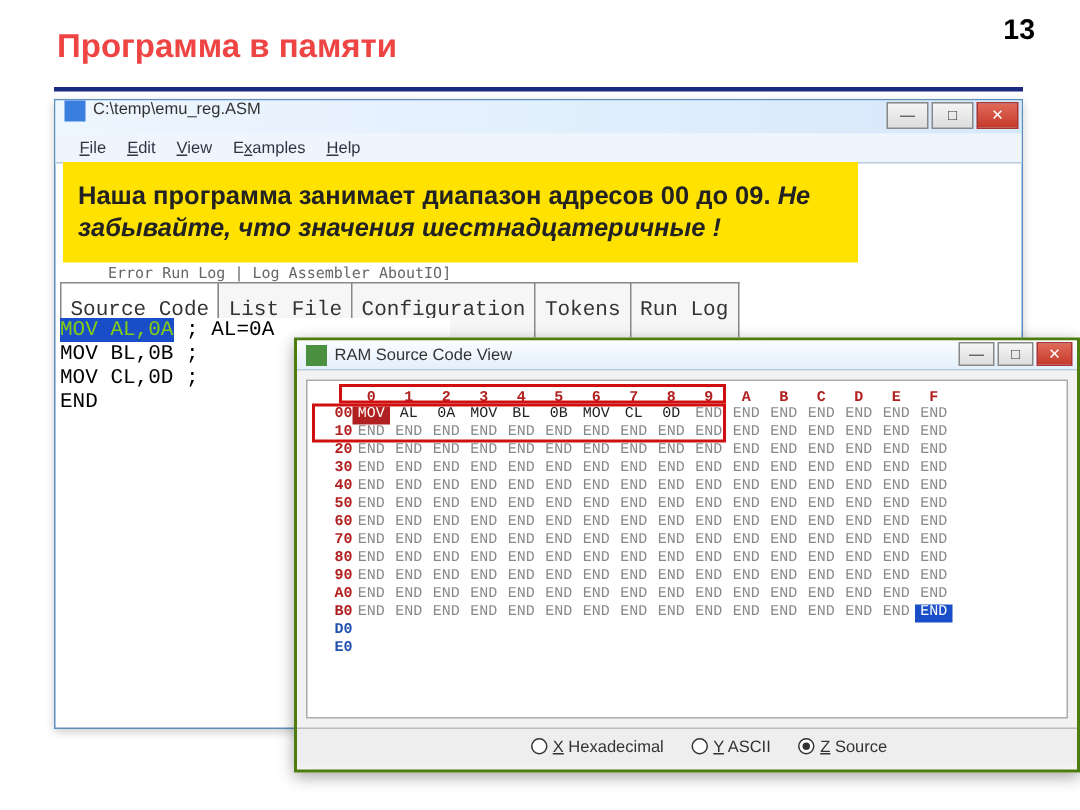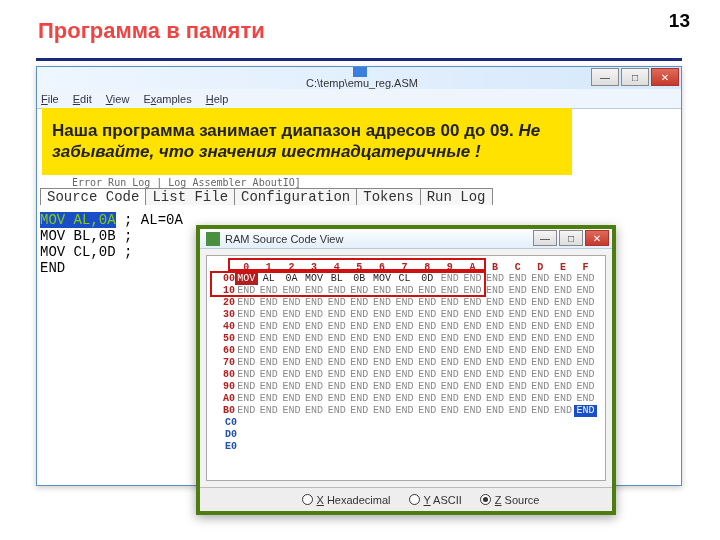--- a/index.html
+++ b/index.html
@@ -42,45 +42,44 @@
     width: 646px;
     height: 420px;
     border: 1px solid #5a8fc0;
     background: #fff;
     box-shadow: 0 2px 6px rgba(0,0,0,0.2);
   }
   .mw-title {
     height: 22px;
     background: linear-gradient(to right,#eef6ff,#d6e8fb);
     display: flex;
-    align-items: center;
+    align-items: flex-start;
     font-size: 11px;
     padding-left: 6px;
     color: #333;
     position: relative;
-    flex-direction: column;
   }
   .mw-icon {
     width: 14px; height: 14px; margin-right: 5px;
     background: #3a7fe0; display:inline-block;
   }
   .win-ctrls {
     position: absolute; right: 2px; top: 1px; display: flex;
   }
   .win-btn {
     width: 28px; height: 18px;
     background: linear-gradient(#f5f5f5,#ddd);
     border: 1px solid #888; margin-left: 2px;
     font-size: 10px; display:flex;align-items:center;justify-content:center;
   }
   .win-btn.close { background: linear-gradient(#e06a5a,#c53a2a); color:#fff; border-color:#a33;}
   .menubar {
     height: 20px; background:#eef5fc;
     display:flex; align-items:center; gap: 14px;
-    padding-left: 4px; font-size: 11px; color:#334;
+    padding-left: 16px; font-size: 11px; color:#334;
     border-bottom:1px solid #bcd;
   }
   .menubar span u { text-decoration: underline; }
   .callout {
     position: absolute;
     top: 108px;
     left: 42px;
     width: 530px;
     background: #ffe200;
     padding: 12px 10px;
@@ -95,38 +94,38 @@
     position: absolute; top: 176px; left:36px; width:646px; height:12px;
     font: 10px monospace; color:#666; padding-left:36px;
     display:flex; align-items:center;
   }
   .tabrow {
     position: absolute; top: 188px; left: 40px;
     display:flex; font: 14px "Courier New", monospace; color:#333;
   }
   .tab {
     border:1px solid #888; border-bottom:none;
-    padding: 0 6px; background:#f6f6f6; margin-right:-1px;
+    padding: 10px 6px; background:#f6f6f6; margin-right:-1px;
   }
   .tab.active { background:#fff; }
   .editor {
     position:absolute; top: 212px; left:40px;
     width: 260px; height: 95px;
     font: 14px "Courier New", monospace;
     white-space: pre;
     background:#fff;
     z-index:5;
   }
   .editor .sel { background:#1a4ec8; color:#84cc16;}
   .ram-window {
     position:absolute;
     top: 225px; left: 196px;
-    width: 420px; height: 290px;
+    width: 524px; height: 290px;
     background:#f2f2f2;
-    border:4px solid #4d7c0f;
+    border:2px solid #4d7c0f;
     box-shadow:0 3px 10px rgba(0,0,0,0.35);
     z-index:40;
   }
   .ram-title {
     height:20px;
     background: linear-gradient(#fbfdff,#e3effb);
     display:flex; align-items:center;
     font: 11px Arial; color:#333; padding-left:6px;
     position:relative; border-bottom:1px solid #bcd;
   }
@@ -475,23 +474,20 @@
         <span class="cell end">END</span>
         <span class="cell end">END</span>
         <span class="cell end">END</span>
         <span class="cell end">END</span>
         <span class="cell end">END</span>
         <span class="cell end">END</span>
         <span class="cell end">END</span>
         <span class="cell end end-hl">END</span>
       </div>
       <div class="hex-row muted">
-        <span class="addr">C0</span>
-      </div>
-      <div class="hex-row muted">
         <span class="addr">D0</span>
       </div>
       <div class="hex-row muted">
         <span class="addr">E0</span>
       </div>
     </div>
 
   <div class="red-box" style="top:29px; left:28px; width:258px; height:13px;"></div>
   <div class="red-box" style="top:42px; left:10px; width:276px; height:26px;"></div>
 

